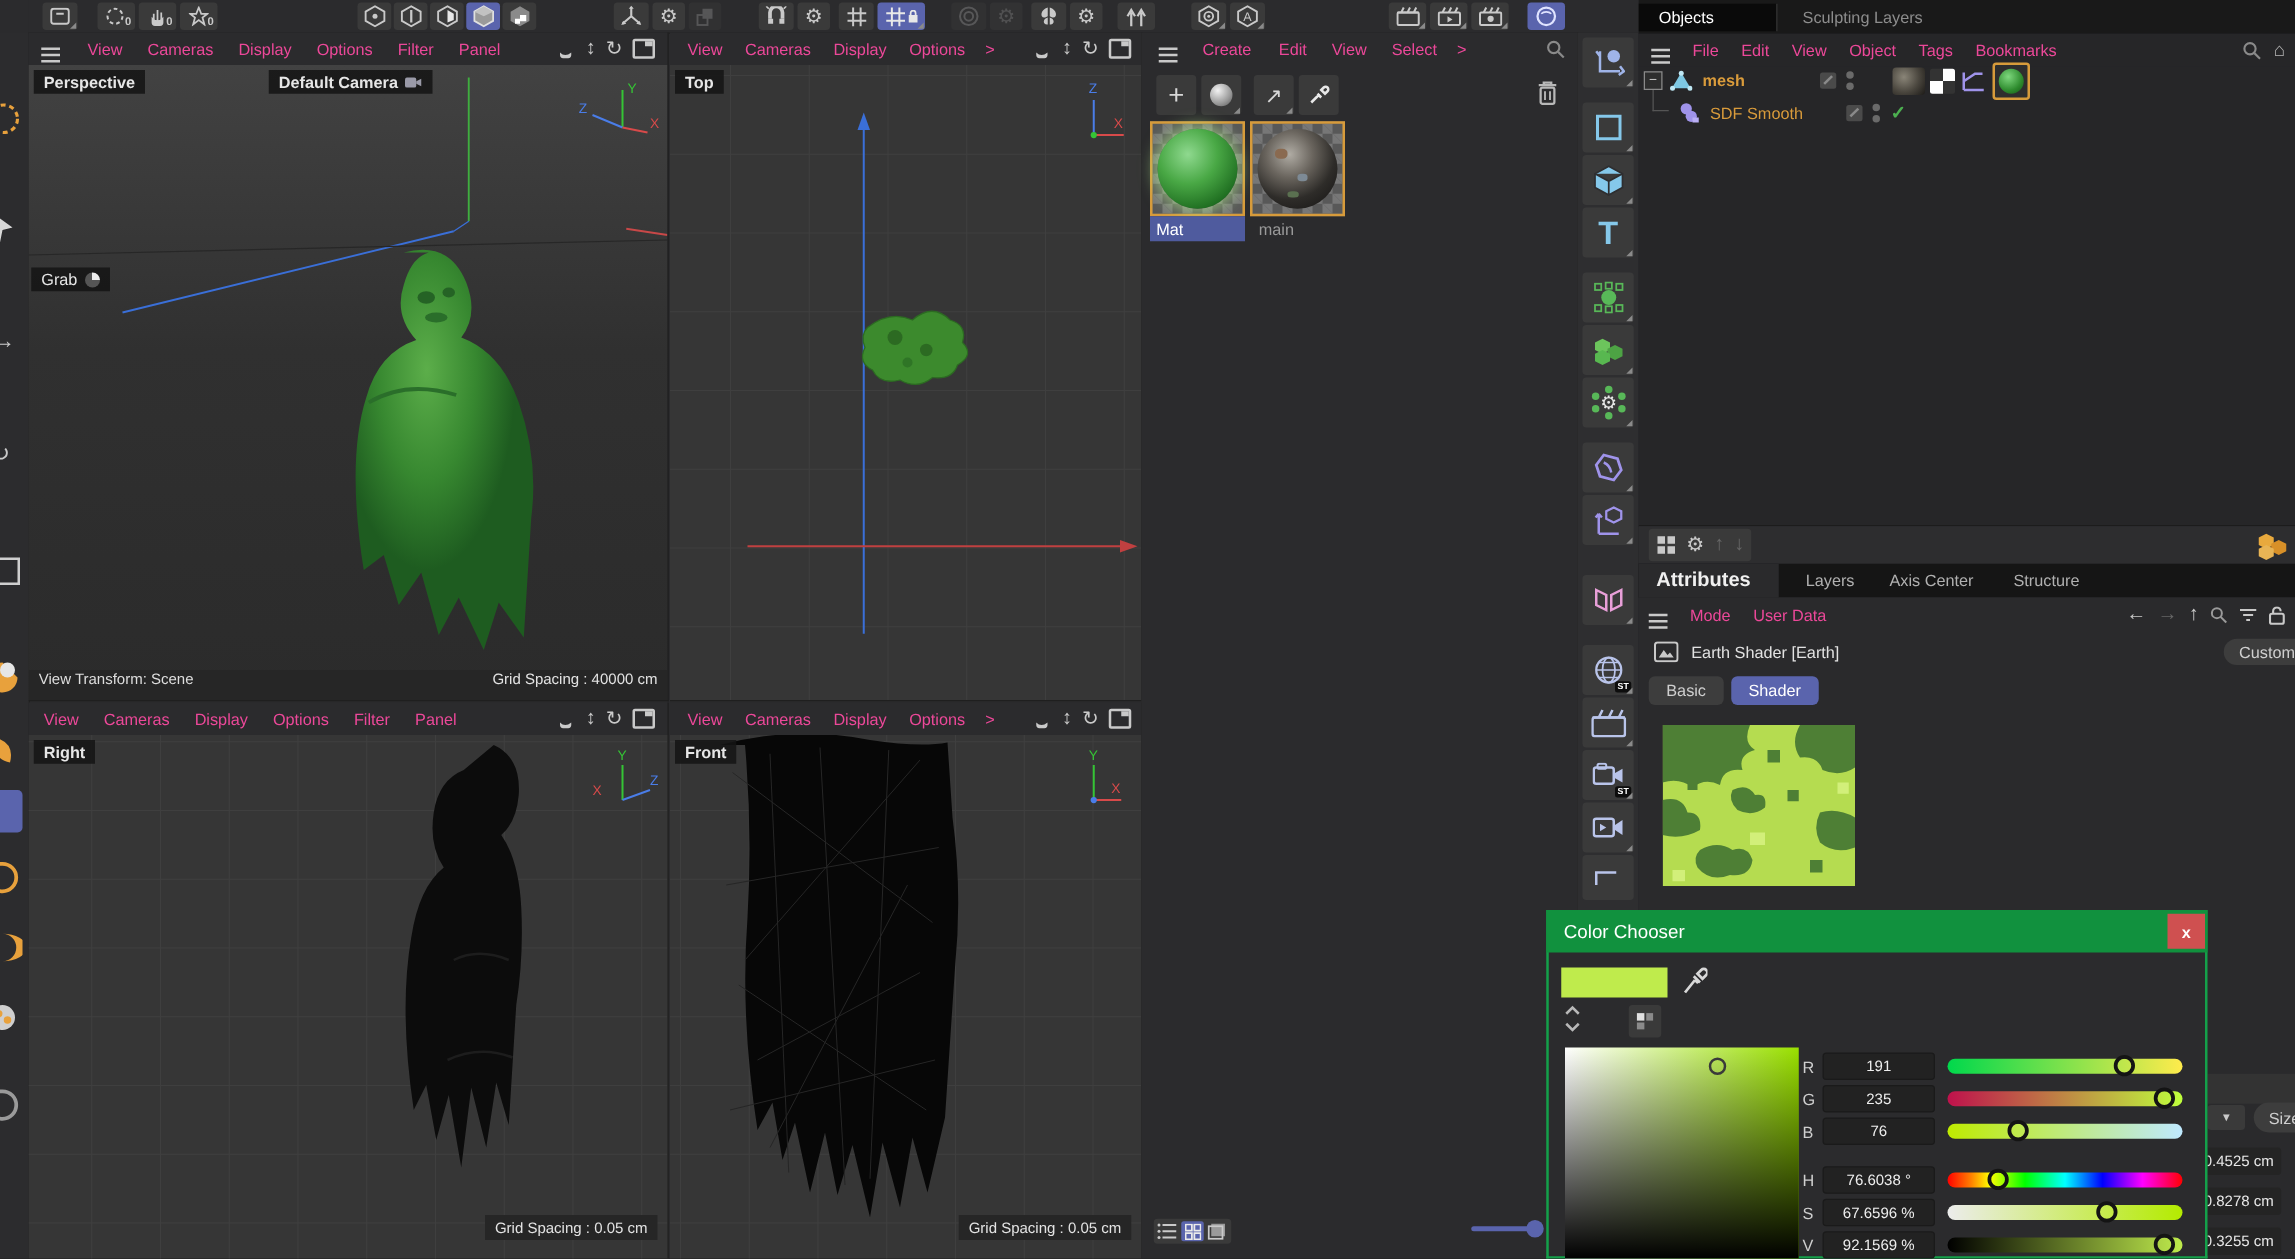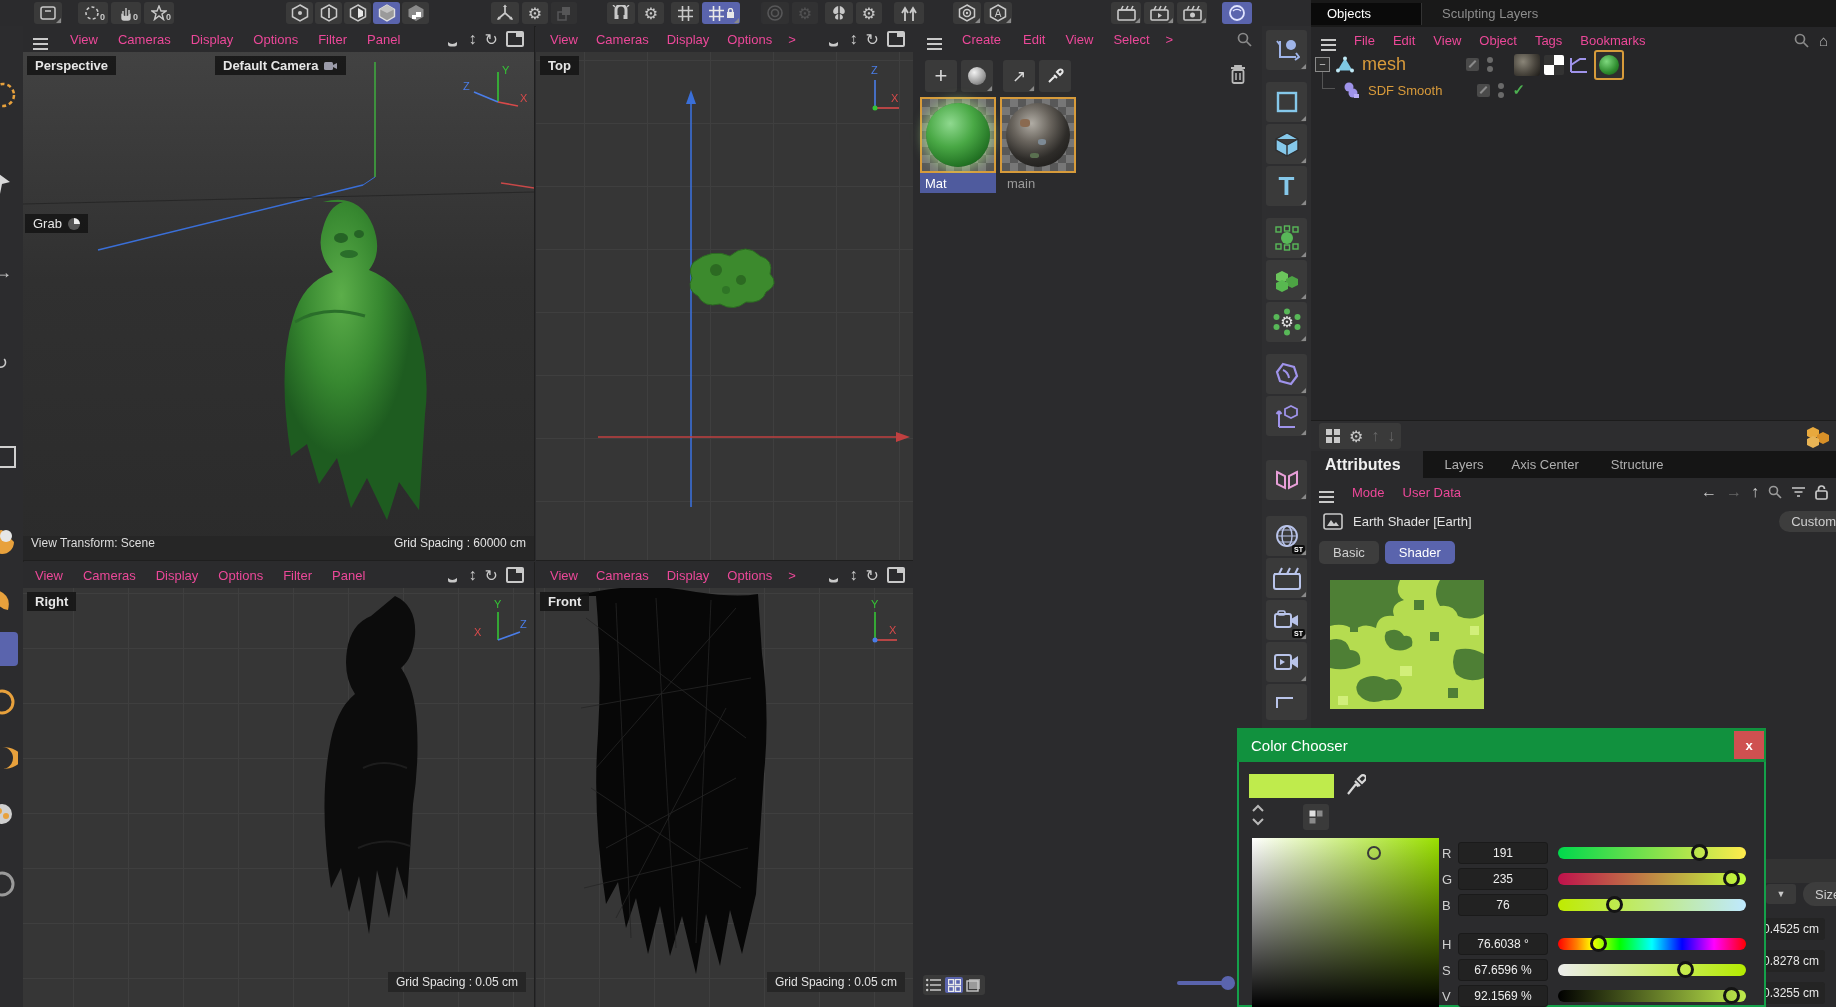--- a/index.html
+++ b/index.html
@@ -311,21 +311,21 @@
     <svg style="position:absolute;right:6px;top:10px;" width="66" height="60">
       <line x1="36" y1="40" x2="36" y2="10" stroke="#35c435" stroke-width="1.6"></line>
       <line x1="36" y1="40" x2="12" y2="30" stroke="#4a7de8" stroke-width="1.6"></line>
       <line x1="36" y1="40" x2="56" y2="44" stroke="#d84a4a" stroke-width="1.6"></line>
       <text x="40" y="12" fill="#35c435" font-size="11">Y</text>
       <text x="1" y="28" fill="#4a7de8" font-size="11">Z</text>
       <text x="58" y="40" fill="#d84a4a" font-size="11">X</text>
     </svg>
     <div class="statusbar" style="bottom:0;">
       <span>View Transform: Scene</span>
-      <span class="gridtxt">Grid Spacing : 60000 cm</span>
+      <span class="gridtxt">Grid Spacing : 40000 cm</span>
     </div>
   </div>
 
   <div class="abs grid-canvas" style="left:536px;top:52px;width:377px;height:508px;background-size:63px 63px;background-position:-15px 8px;overflow:hidden;border-right:1px solid #1f1f1f;border-bottom:1px solid #1f1f1f;">
     <svg width="377" height="508" style="position:absolute;left:0;top:0;">
       <line x1="155" y1="455" x2="155" y2="45" stroke="#3a6fd8" stroke-width="1.6"></line>
       <path d="M150 52 L155 38 L160 52 Z" fill="#3a6fd8"></path>
       <line x1="62" y1="385" x2="366" y2="385" stroke="#c04040" stroke-width="1.6"></line>
       <path d="M360 380 L374 385 L360 390 Z" fill="#c04040"></path>
       <g>
@@ -638,21 +638,21 @@
 
     <div class="abs" style="left:11px;top:62px;width:12px;height:26px;border-left:1px solid #555;border-bottom:1px solid #555;"></div>
     <div class="abs flex" style="left:0;top:52px;width:300px;height:24px;">
       <span style="margin-left:4px;width:13px;height:13px;border:1px solid #8a8a8a;background:#2e2e2e;display:inline-flex;align-items:center;justify-content:center;color:#c9c9c9;font-size:11px;line-height:9px;">−</span>
       <svg style="margin-left:6px;" width="18" height="17">
           <path d="M9 2 L16.5 14.5 H1.5 Z" fill="#7ec8e3"></path>
           <circle cx="9" cy="2.5" r="2" fill="#bfe8f5"></circle>
           <circle cx="16" cy="14.5" r="2" fill="#bfe8f5"></circle>
           <circle cx="2" cy="14.5" r="2" fill="#bfe8f5"></circle>
         </svg>
-      <span class="orange" style="margin-left:8px;font-size:18px;font-weight:normal;">mesh</span>
+      <span class="orange" style="margin-left:8px;font-size:13px;font-weight:bold;">mesh</span>
       <span class="pencil" style="margin-left:60px;"></span>
       <span style="display:inline-flex;flex-direction:column;gap:3px;margin-left:8px;">
           <span class="dot"></span>
           <span class="dot"></span>
         </span>
     </div>
     <div class="abs flex" style="left:203px;top:52px;height:26px;gap:4px;">
       <div style="width:26px;height:22px;border-radius:3px;background:radial-gradient(circle at 35% 35%,#8a8578,#4a463e 55%,#1c1a17);"></div>
       <div style="width:20px;height:20px;background:conic-gradient(#fff 0 90deg,#333 90deg 180deg,#fff 180deg 270deg,#333 270deg);border-radius:2px;"></div>
       <svg width="22" height="20">

